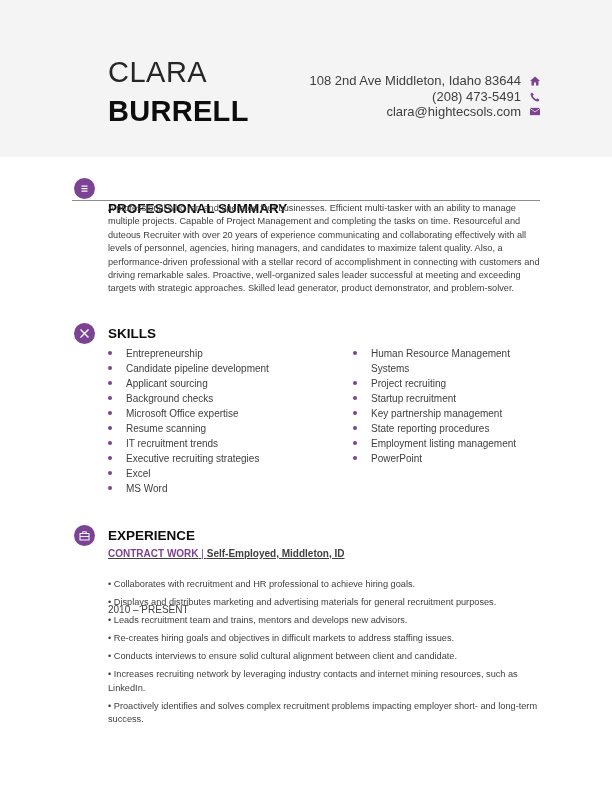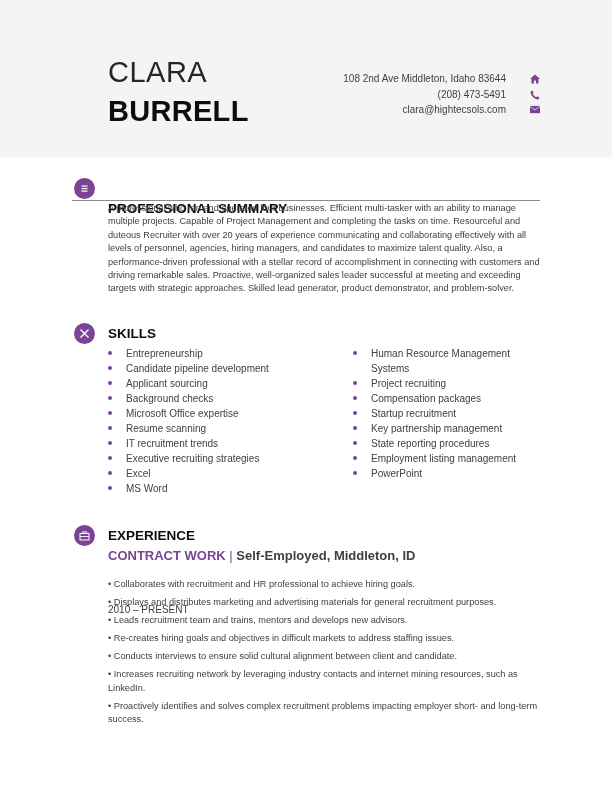--- a/index.html
+++ b/index.html
@@ -1,31 +1,31 @@
 <!DOCTYPE html>
 <html><head>
 <meta charset="utf-8">
 <style>
   html, body { margin:0; padding:0; }
   body { width:612px; height:792px; background:#ffffff; position:relative; overflow:hidden;
          font-family:"Liberation Sans", sans-serif; color:#404040; }
   .header { position:absolute; left:0; top:0; width:612px; height:157px; background:#f4f4f4; }
   .first { position:absolute; left:108px; top:56px; font-size:29px; font-weight:300; color:#262626; letter-spacing:0.5px; }
   .last { position:absolute; left:108px; top:95px; font-size:29px; font-weight:bold; color:#0d0d0d; letter-spacing:0.3px; }
-  .contact { position:absolute; right:72px; font-size:10px; color:#404040; display:flex; align-items:center; gap:24px; }
+  .contact { position:absolute; right:72px; font-size:13px; color:#404040; display:flex; align-items:center; gap:9px; }
   .contact .ic { width:10px; height:10px; display:inline-flex; align-items:center; justify-content:center; }
   .sec-icon { position:absolute; left:74px; width:21px; height:21px; border-radius:50%; background:#7b4393;
               display:flex; align-items:center; justify-content:center; }
   .sec-title { position:absolute; left:108px; font-size:13.5px; font-weight:bold; color:#0d0d0d; }
   .rule { position:absolute; left:72px; width:468px; height:1px; background:#8c8c8c; }
   .summary { position:absolute; left:108px; top:202px; width:436px; font-size:9.2px; line-height:13.4px; color:#404040; }
   .skills-col { position:absolute; top:346px; list-style:none; margin:0; padding:0; font-size:10px; color:#404040; }
   .skills-col li { position:relative; padding-left:18px; line-height:15px; }
   .skills-col li::before { content:""; position:absolute; left:0; top:5px; width:4px; height:4px; border-radius:50%; background:#7b4393; }
-  .job-line { position:absolute; left:108px; top:548px; font-size:13px; font-weight:bold; }
+  .job-line { position:absolute; left:108px; top:548px; font-size:10px; font-weight:bold;text-decoration:underline; }
   .job-title { color:#7b4393; }
   .sep { color:#7b4393; font-weight:normal; }
   .job-co { color:#404040; }
   .dates { position:absolute; left:108px; top:564px; font-size:10px; color:#404040;margin-top:40px; }
   .bullets { position:absolute; left:108px; top:578px; width:436px; margin:0; padding:0; list-style:none; font-size:9.2px; color:#404040; }
   .bullets li { line-height:13.5px; margin-bottom:4.5px; }
 </style>
 </head>
 <body>
 
@@ -84,21 +84,20 @@
   <li>Microsoft Office expertise</li>
   <li>Resume scanning</li>
   <li>IT recruitment trends</li>
   <li>Executive recruiting strategies</li>
   <li>Excel</li>
   <li>MS Word</li>
 </ul>
 <ul class="skills-col" style="left:353px; width:180px;">
   <li>Human Resource Management Systems</li>
   <li>Project recruiting</li>
-  <li>Compensation packages</li>
   <li>Startup recruitment</li>
   <li>Key partnership management</li>
   <li>State reporting procedures</li>
   <li>Employment listing management</li>
   <li>PowerPoint</li>
 </ul>
 
 <div class="sec-icon" style="top:525px;">
   <svg width="11" height="10" viewBox="0 0 11 10">
       <rect x="1" y="2.5" width="9" height="6.5" fill="none" stroke="#fff" stroke-width="1"></rect>

